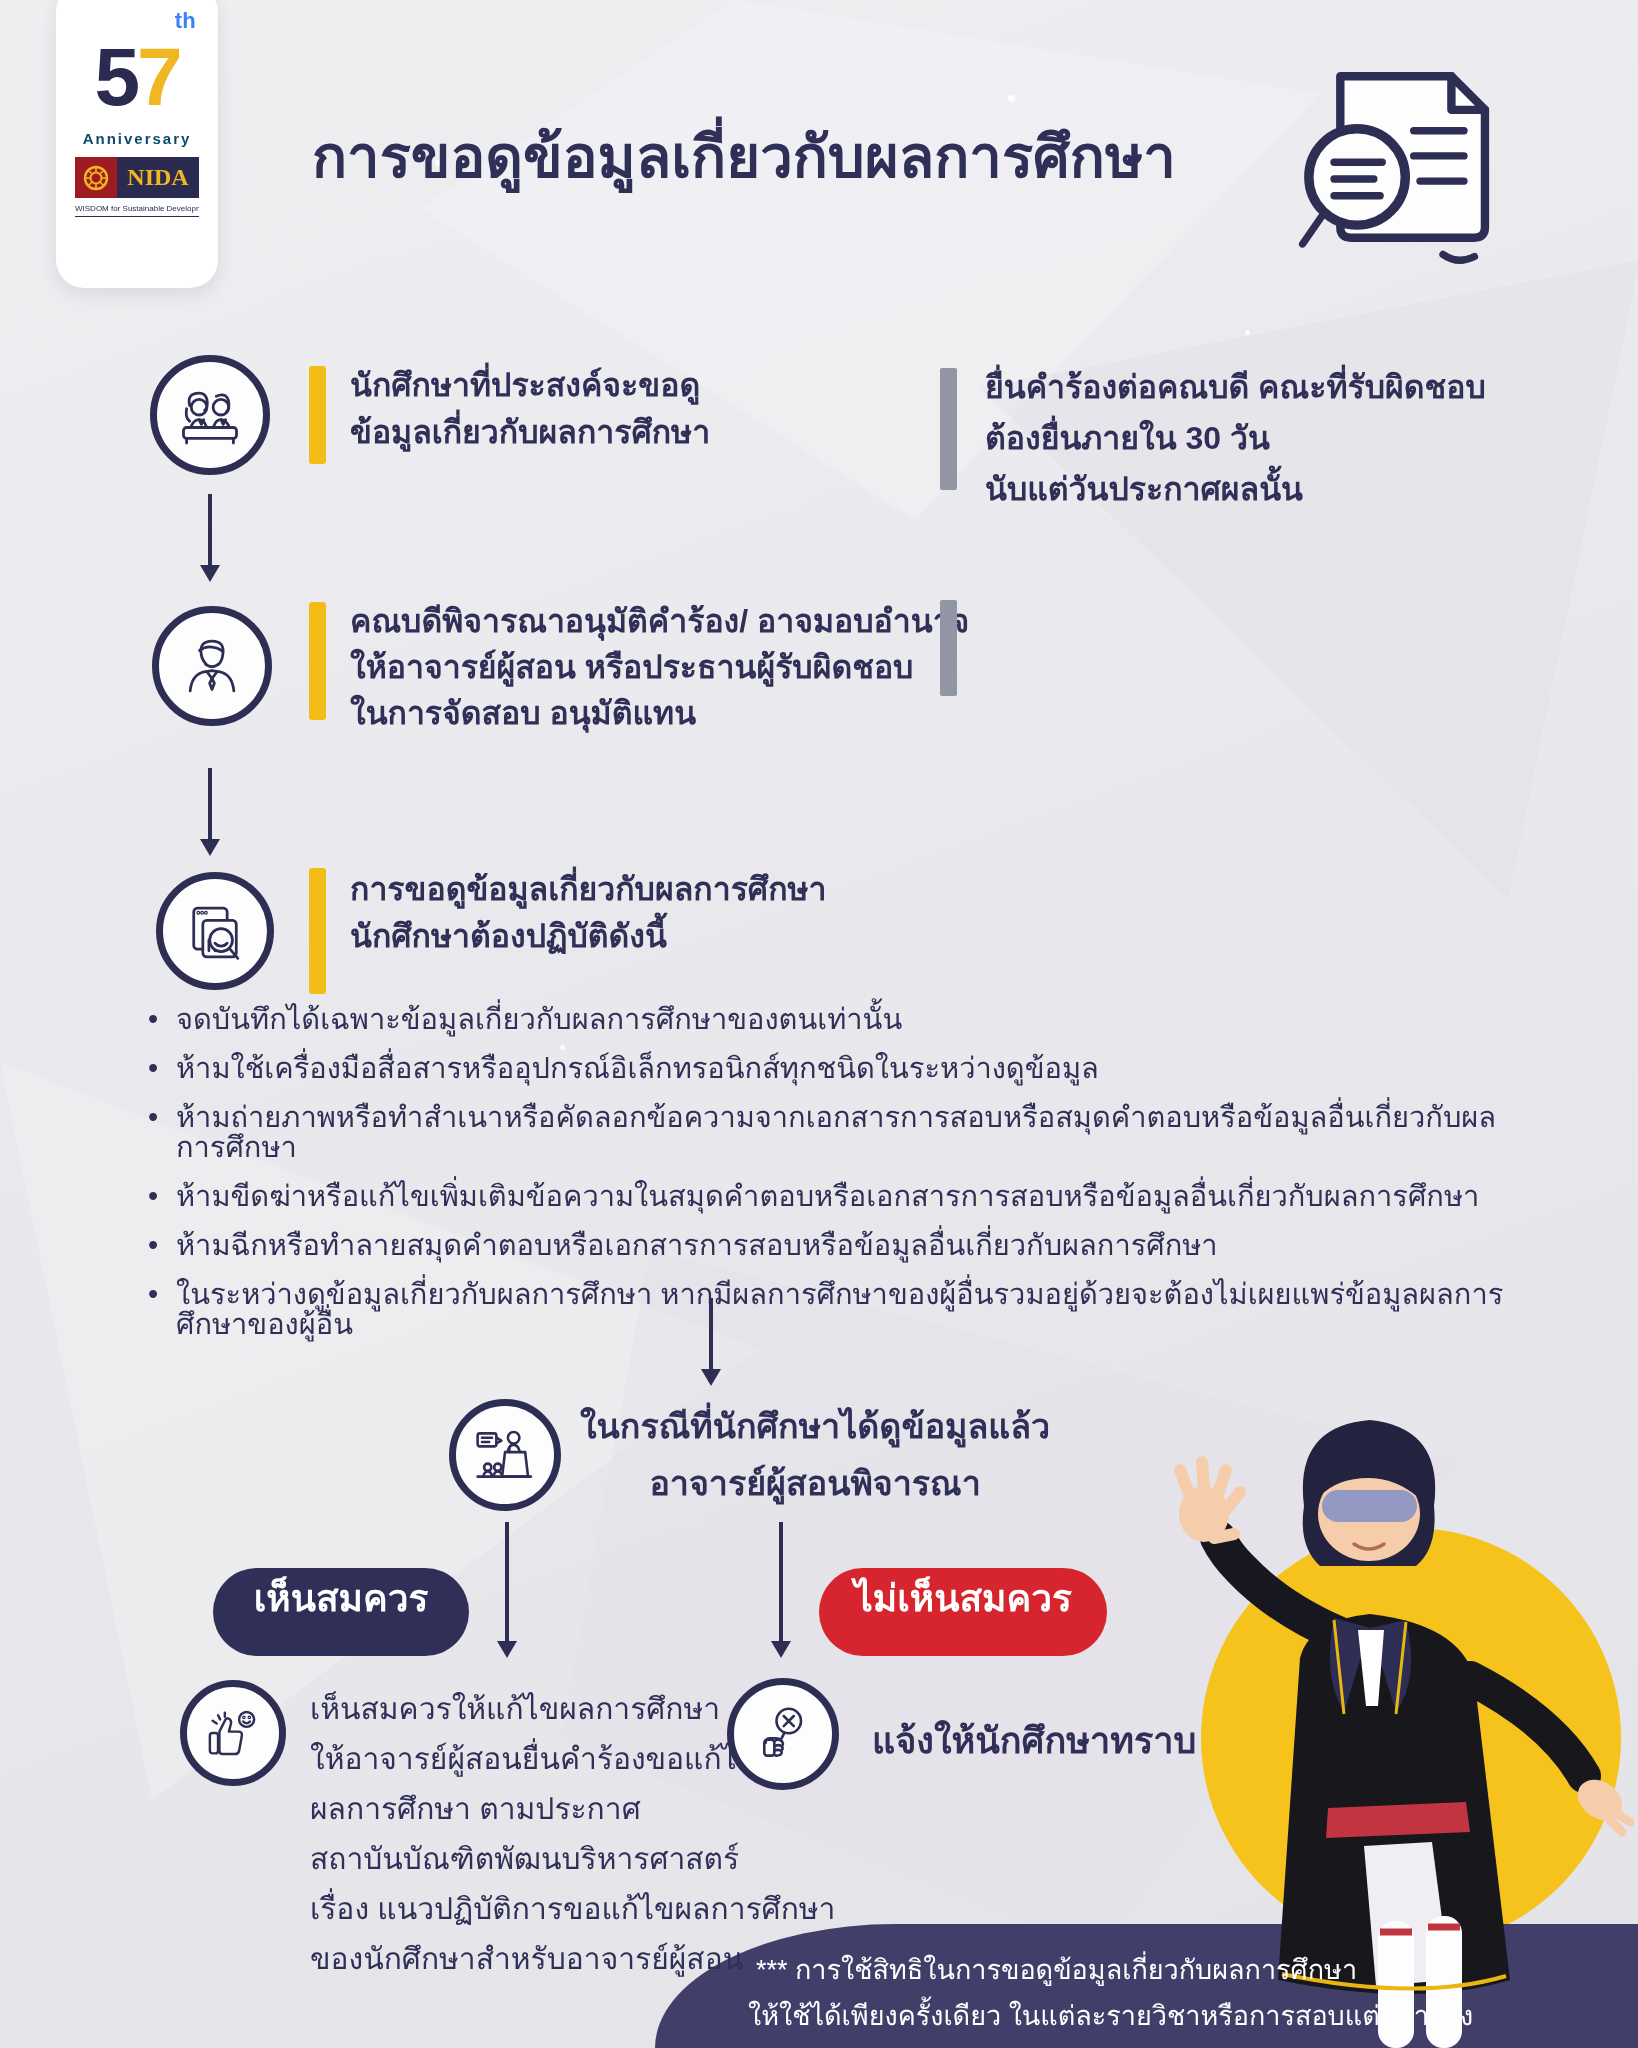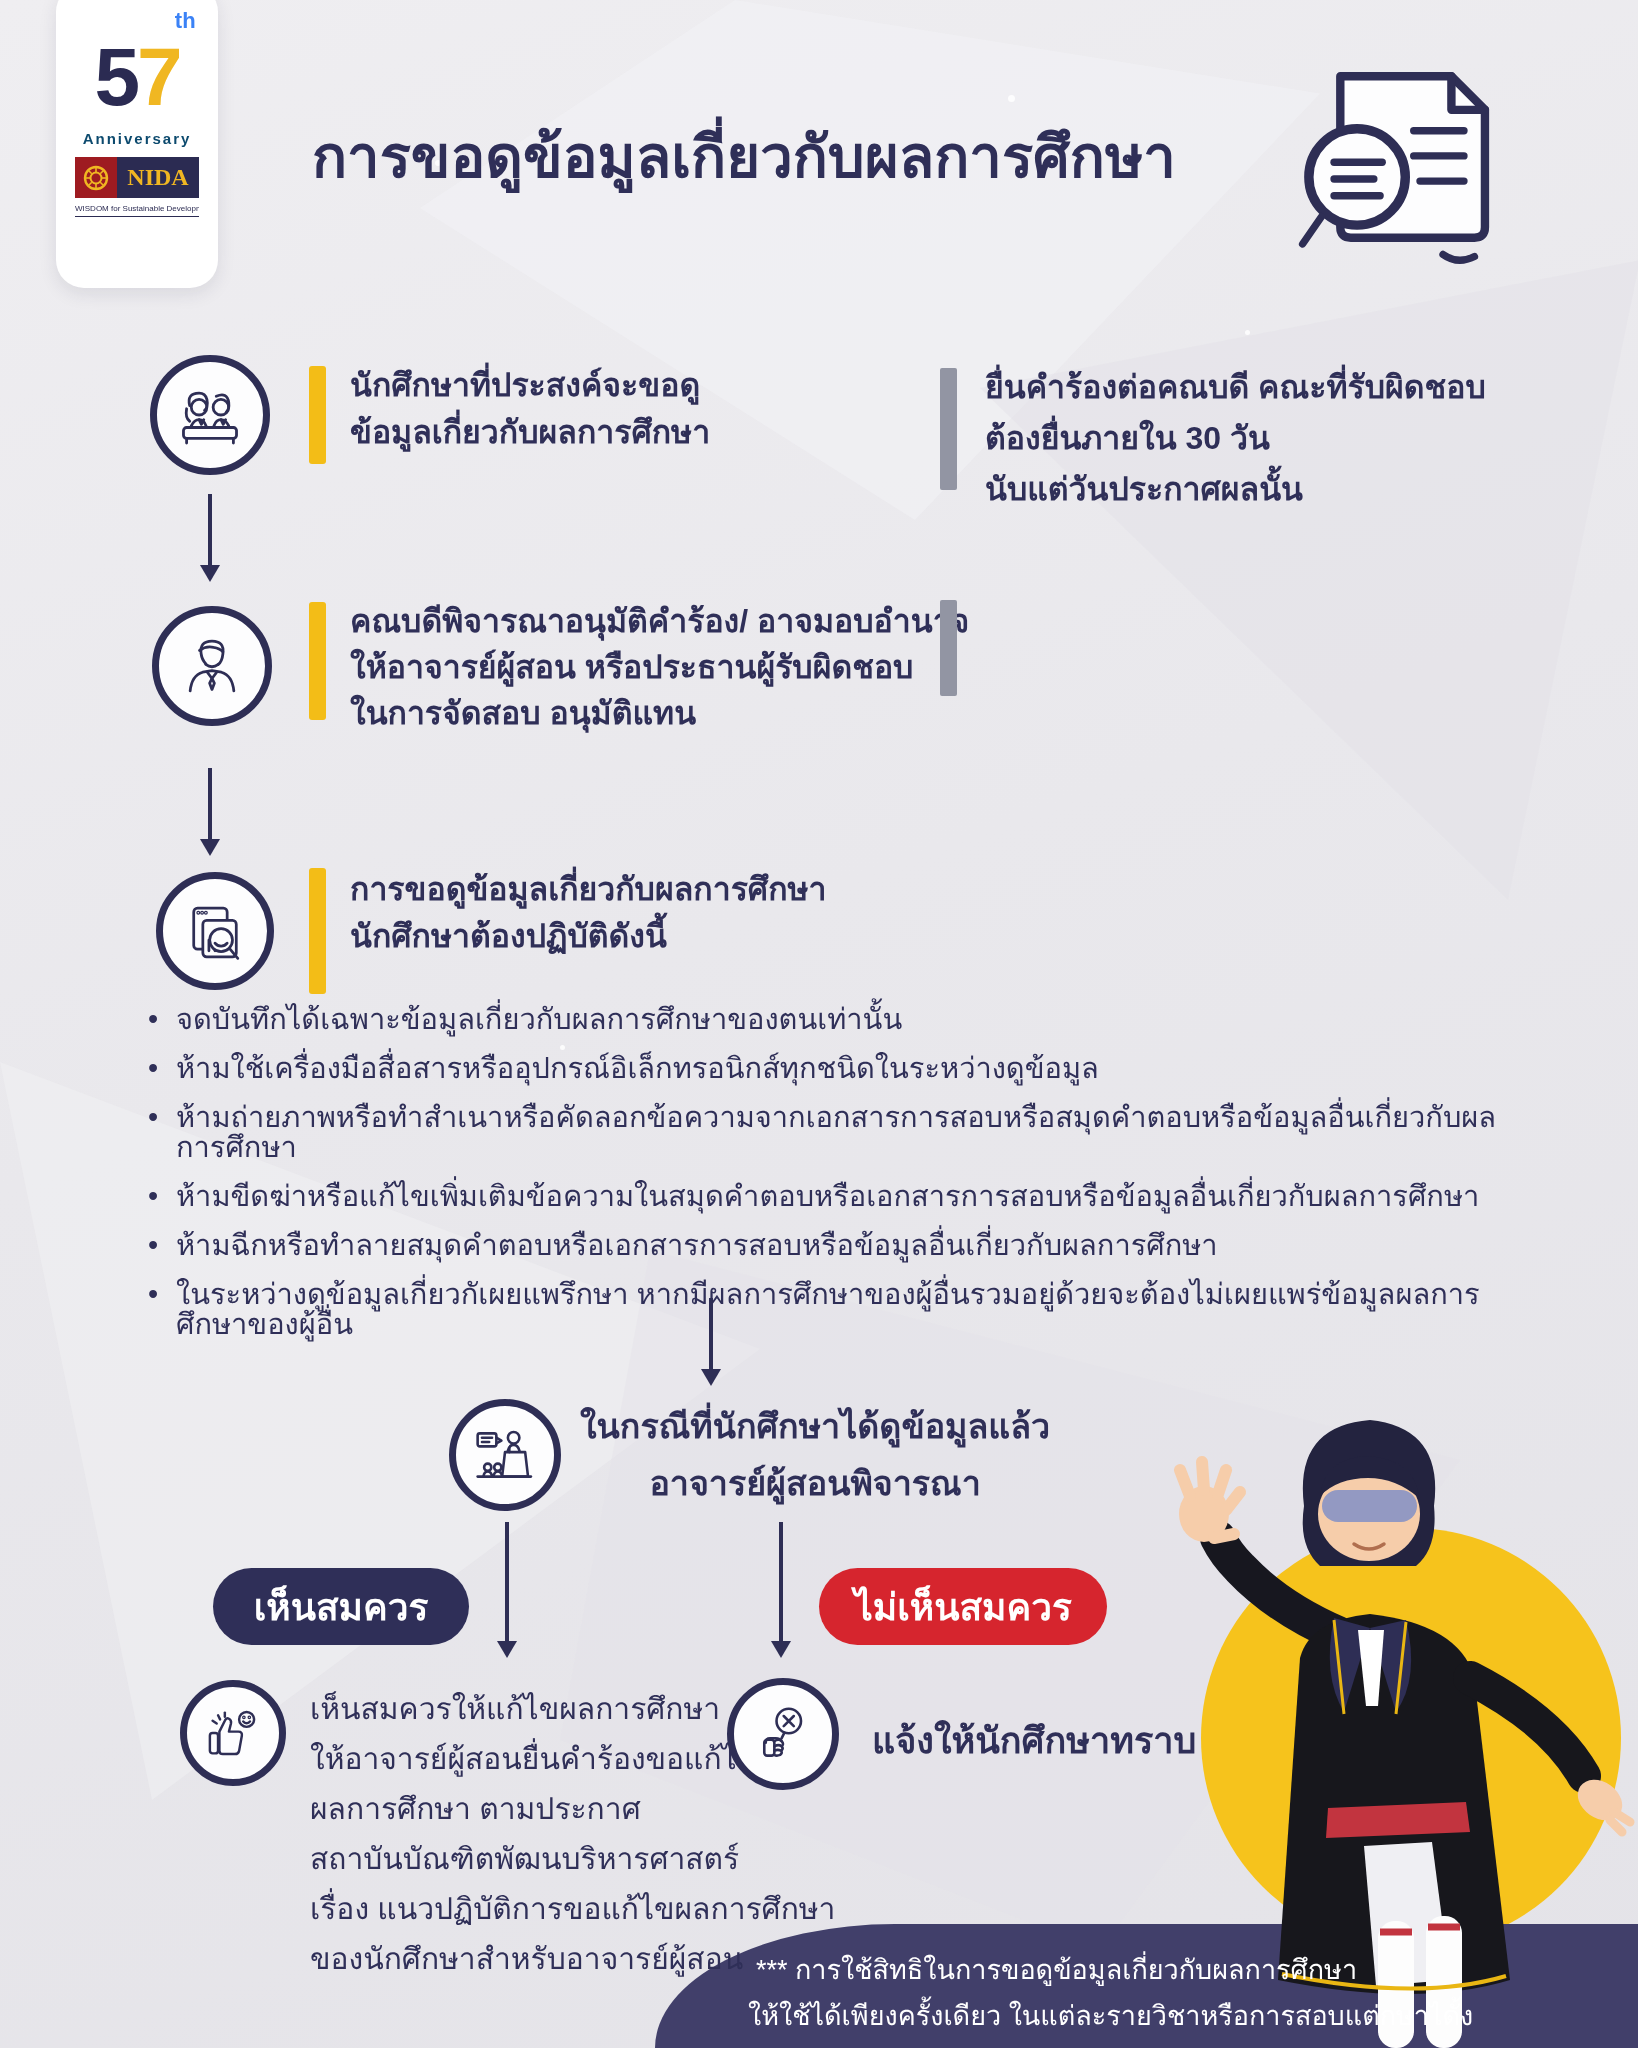--- a/index.html
+++ b/index.html
@@ -58,22 +58,22 @@
 
   
   .rules{ position:absolute; left:148px; top:1004px; width:1360px; list-style:none; z-index:3; }
   .rules li{ position:relative; padding-left:28px; color:#2f2f58; font-size:29px; line-height:30px;
              margin-bottom:19px; font-weight:500; }
   .rules li::before{ content:"•"; position:absolute; left:0; top:0; color:#2f2f58; }
 
   
   .case-text{ position:absolute; left:580px; top:1398px; color:#2f2f58; font-size:34px;
               font-weight:600; line-height:57px; z-index:3;text-align:center; }
-  .pill{ position:absolute; top:1568px; height:77px; border-radius:44px; display:flex;
-         align-items:center; justify-content:center; color:#fff; font-size:37px; font-weight:600; z-index:3; }
+  .pill{ position:absolute; top:1568px; height:88px; border-radius:44px; display:flex;
+         justify-content:center; color:#fff; font-size:37px; font-weight:600; z-index:3; }
   .pill-approve{ left:213px; width:256px; background:#2f2f58; }
   .pill-reject{ left:819px; width:288px; background:#d6252e; }
   .outcome-text{ position:absolute; left:310px; top:1684px; color:#2f2f58; font-size:30px;
                  line-height:50px; font-weight:500; z-index:3; }
   .reject-text{ position:absolute; left:872px; top:1712px; color:#2f2f58; font-size:36px; font-weight:600; z-index:3; }
 
   
   .yellow-circle{ position:absolute; left:1201px; top:1528px; width:420px; height:420px;
                   border-radius:50%; background:#f6c31c; z-index:1; }
   .footer-blob{ position:absolute; left:655px; top:1924px; width:983px; height:124px;
@@ -223,21 +223,21 @@
     <div>การขอดูข้อมูลเกี่ยวกับผลการศึกษา</div>
     <div>นักศึกษาต้องปฏิบัติดังนี้</div>
   </div>
 
   <ul class="rules">
     <li>จดบันทึกได้เฉพาะข้อมูลเกี่ยวกับผลการศึกษาของตนเท่านั้น</li>
     <li>ห้ามใช้เครื่องมือสื่อสารหรืออุปกรณ์อิเล็กทรอนิกส์ทุกชนิดในระหว่างดูข้อมูล</li>
     <li>ห้ามถ่ายภาพหรือทำสำเนาหรือคัดลอกข้อความจากเอกสารการสอบหรือสมุดคำตอบหรือข้อมูลอื่นเกี่ยวกับผลการศึกษา</li>
     <li>ห้ามขีดฆ่าหรือแก้ไขเพิ่มเติมข้อความในสมุดคำตอบหรือเอกสารการสอบหรือข้อมูลอื่นเกี่ยวกับผลการศึกษา</li>
     <li>ห้ามฉีกหรือทำลายสมุดคำตอบหรือเอกสารการสอบหรือข้อมูลอื่นเกี่ยวกับผลการศึกษา</li>
-    <li>ในระหว่างดูข้อมูลเกี่ยวกัเผยแพรึกษา หากมีผลการศึกษาของผู้อื่นรวมอยู่ด้วยจะต้องไม่เผยแพร่ข้อมูลผลการศึกษาของผู้อื่น</li>
+    <li>ในระหว่างดูข้อมูลเกี่ยวกับผลการศึกษา หากมีผลการศึกษาของผู้อื่นรวมอยู่ด้วยจะต้องไม่เผยแพร่ข้อมูลผลการศึกษาของผู้อื่น</li>
   </ul>
 
   <div class="arrow" style="left:709px;top:1298px;height:72px;"></div>
 
   <div class="circle-icon" style="left:449px;top:1399px;width:112px;height:112px;">
     <svg width="72" height="72" viewBox="0 0 100 100" fill="none" stroke="#2e2e55" stroke-width="3.6" stroke-linecap="round" stroke-linejoin="round">
       <rect x="12" y="20" width="26" height="18" rx="3"></rect>
       <path d="M38 26 l7 4 l-7 4"></path>
       <line x1="18" y1="26" x2="32" y2="26"></line>
         <line x1="18" y1="32" x2="28" y2="32"></line>

